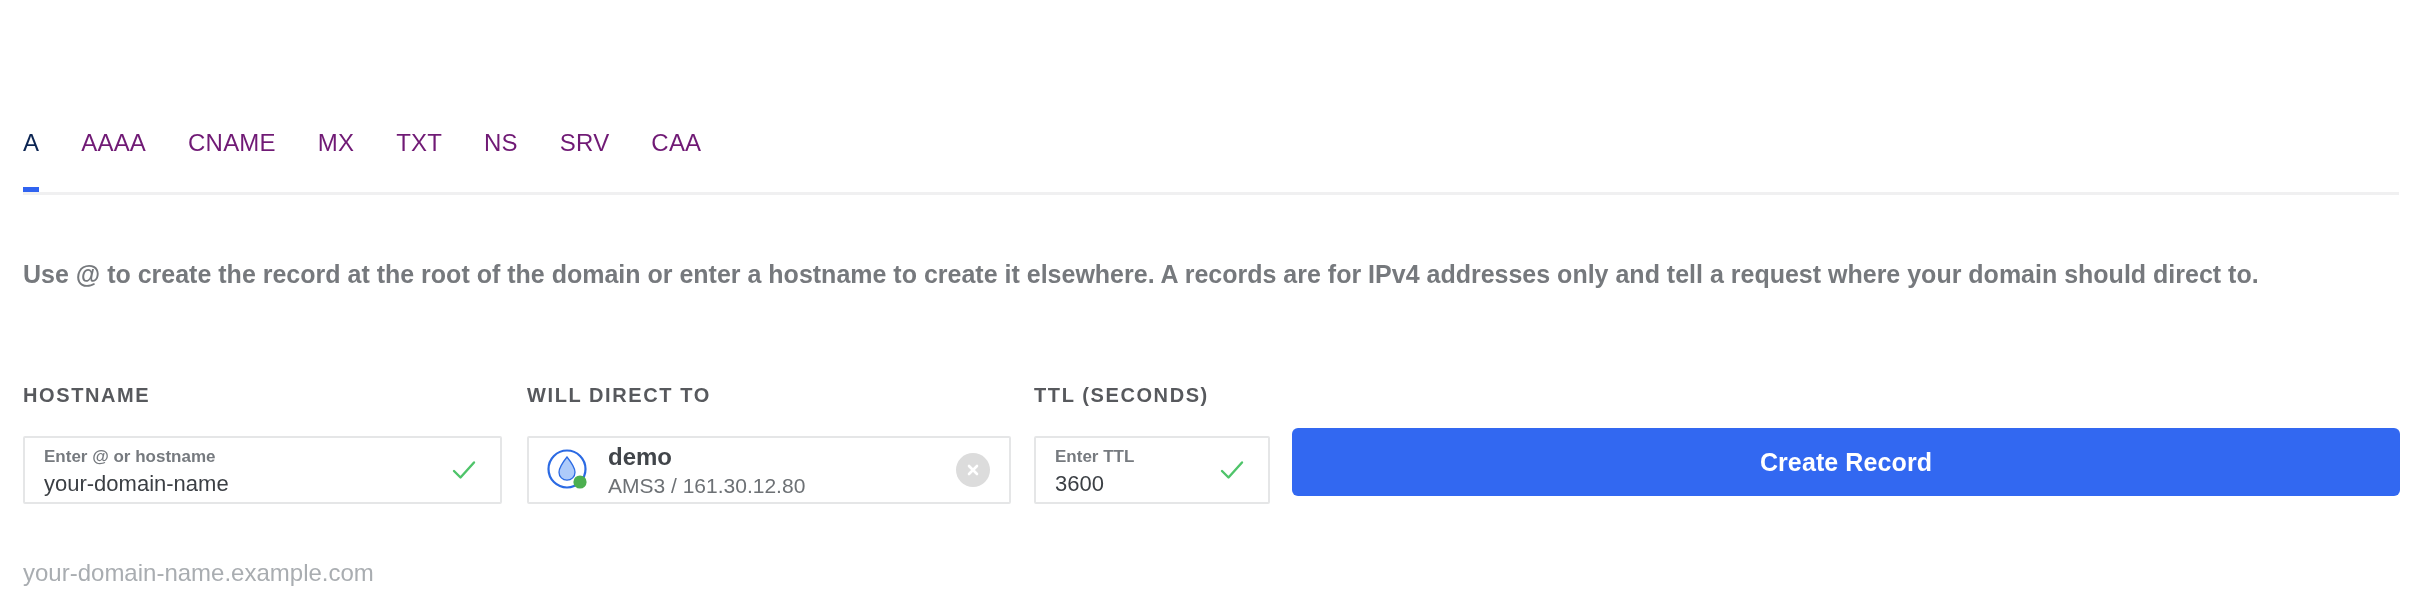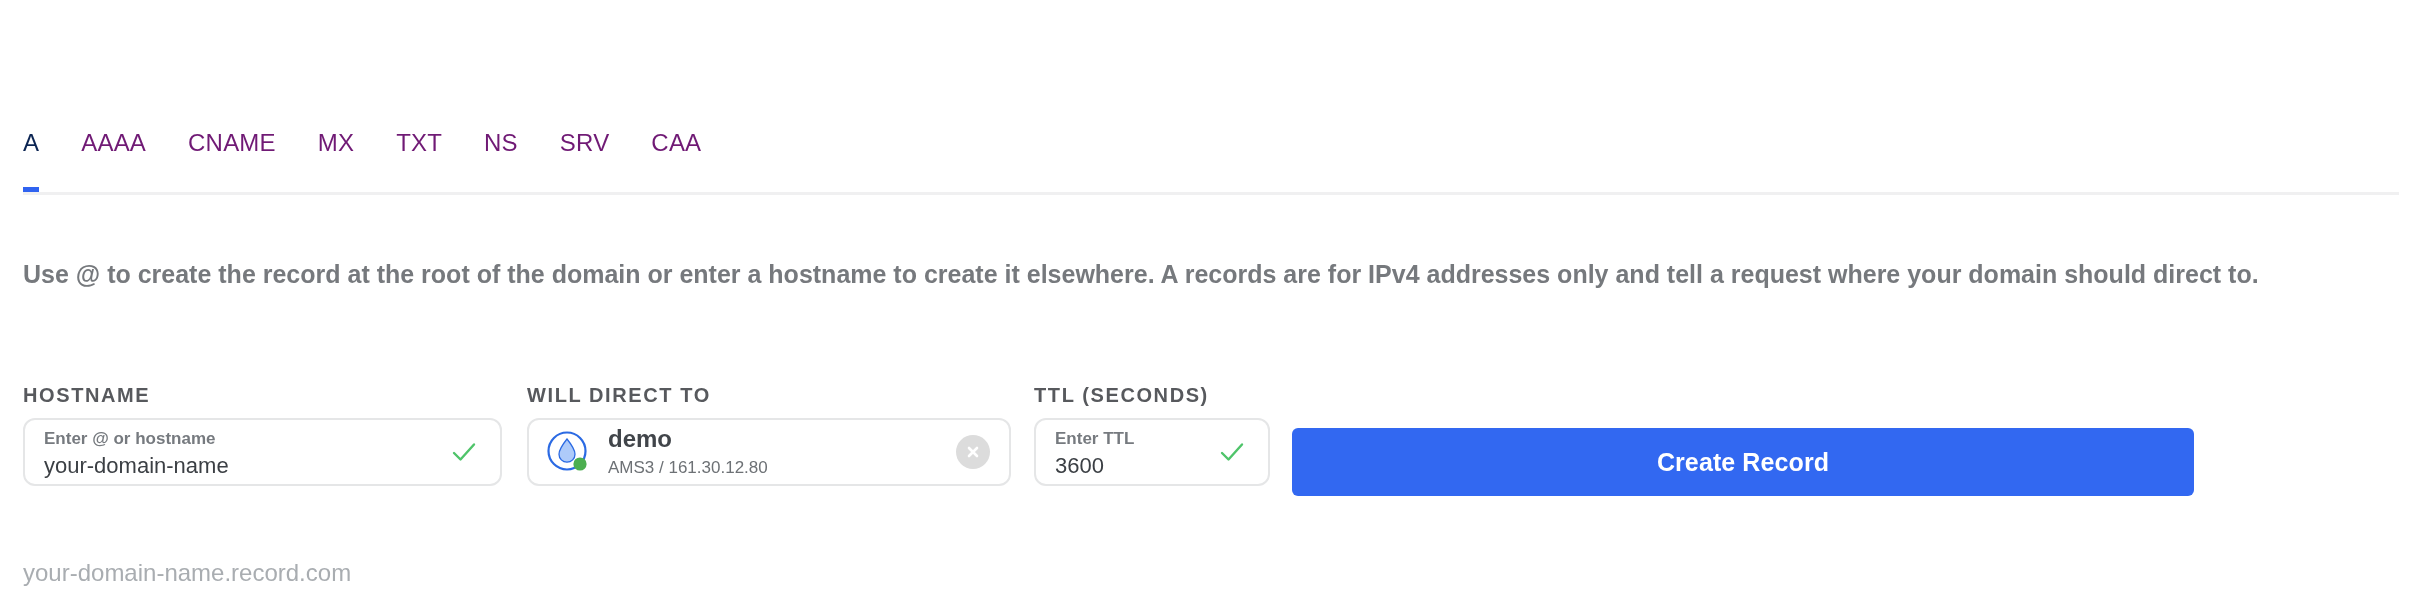--- a/index.html
+++ b/index.html
@@ -97,29 +97,29 @@
     position: absolute;
     top: 0;
   }
   .field-label {
     font-size: 20px;
     letter-spacing: 1.6px;
     font-weight: 700;
     color: #57595d;
     text-transform: uppercase;
     line-height: 24px;
-    margin-bottom: 11px;
+    margin-bottom: 29px;
     white-space: nowrap;
   }
   .input-box {
     position: relative;
     height: 68px;
     background: #ffffff;
     border: 2px solid #e5e6e7;
-    border-radius: 12px;
+    border-radius: 2px;
     display: flex;
     align-items: center;
     cursor: text;
   }
   .input-inner {
     position: absolute;
     left: 19px;
     top: 9px;
     right: 60px;
   }
@@ -171,21 +171,21 @@
   }
   .target-text { display: flex; flex-direction: column; justify-content: center; }
   .target-name {
     font-size: 24px;
     font-weight: 700;
     color: #41454a;
     line-height: 29px;
     white-space: nowrap;
   }
   .target-sub {
-    font-size: 17px;
+    font-size: 21px;
     font-weight: 400;
     color: #6d7175;
     line-height: 27px;
     white-space: nowrap;
     margin-top: 1px;
   }
   .clear-btn {
     position: absolute;
     right: 19px;
     top: 50%;
@@ -204,21 +204,21 @@
 
   
   #field-ttl { left: 1034px; width: 236px; }
   #field-ttl .input-box { width: 236px; margin-top: 8px; }
 
   
   .create-button {
     position: absolute;
     left: 1292px;
     top: 45px;
-    width: 902px;
+    width: 1108px;
     height: 68px;
     background: #3268f1;
     border: none;
     border-radius: 6px;
     color: #ffffff;
     font-family: "Liberation Sans", sans-serif;
     font-size: 25px;
     font-weight: 700;
     letter-spacing: 0.1px;
     cursor: pointer;
@@ -305,15 +305,15 @@
         <svg class="check-icon" viewBox="0 0 28 28">
           <path d="M4 15 L10.5 21.5 L24 6.5" fill="none" stroke="#4fc46a" stroke-width="2.4" stroke-linecap="round" stroke-linejoin="round"></path>
         </svg>
       </div>
     </div>
 
     <button class="create-button">Create Record</button>
 
   </div>
 
-  <div class="helper-text">your-domain-name.record.com</div>
+  <div class="helper-text">your-domain-name.example.com</div>
 
 </div>
 
 </body></html>

